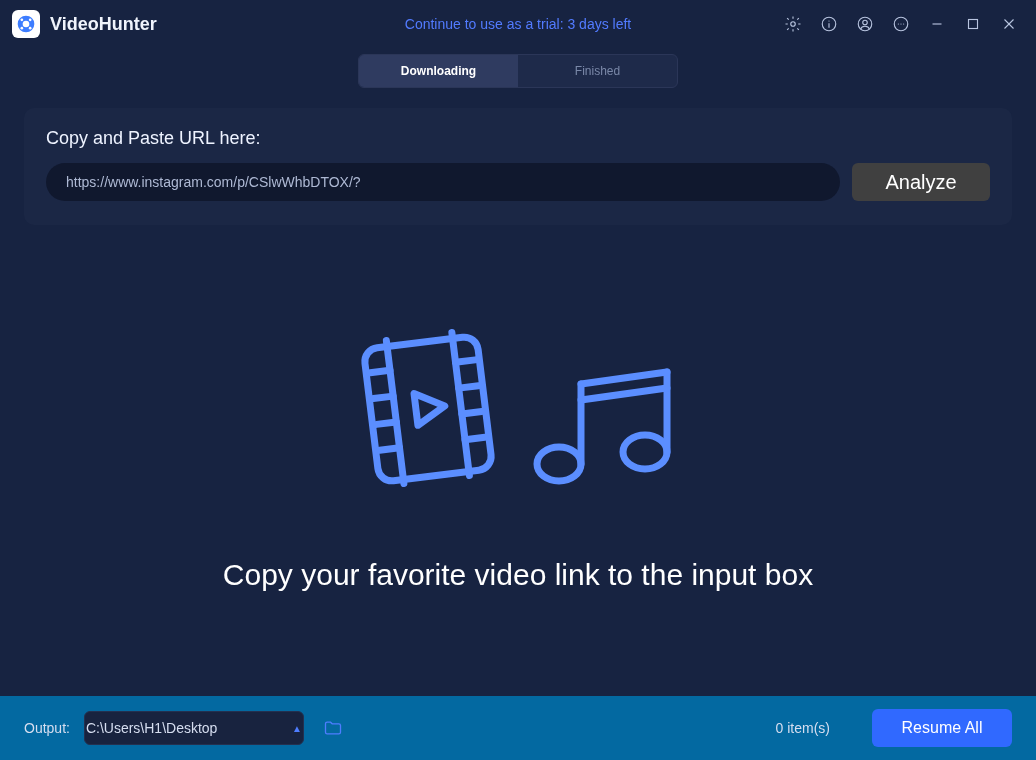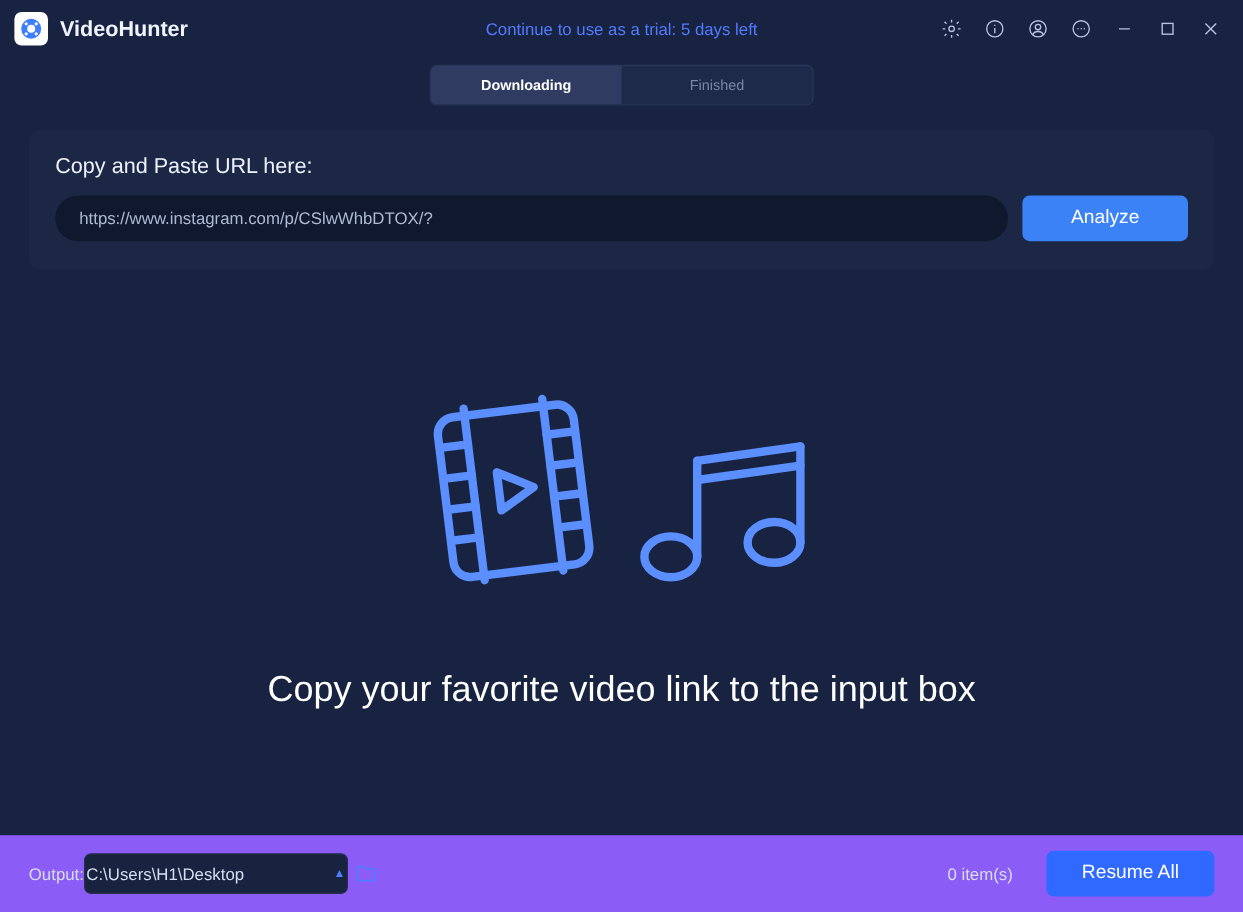--- a/index.html
+++ b/index.html
@@ -50,36 +50,36 @@
   }
   .url-label { font-size: 18px; color: #eef3ff; margin-bottom: 14px; }
   .url-row { display: flex; gap: 12px; align-items: center; }
   .url-input {
     flex: 1; height: 38px; border-radius: 19px; background: #10182e;
     border: none; outline: none; color: #aeb9d4; font-size: 14px;
     padding: 0 20px;
   }
   .analyze-btn {
     width: 138px; height: 38px; border: none; border-radius: 6px;
-    background: #3b82f6; color: #fff; font-size: 16px; cursor: pointer;
+    background: #404040; color: #fff; font-size: 20px; cursor: pointer;
   }
 
   
   .empty-area {
     height: 470px; display: flex; flex-direction: column; align-items: center; justify-content: center; gap: 30px;
   }
   .empty-illustration { display: flex; align-items: flex-end; gap: 20px; margin-bottom: 40px; }
   .empty-illustration svg { stroke: #5b8eff; fill: none; }
   .empty-text { font-size: 30px; color: #ffffff; text-align: center; }
 
   
   .footer {
     position: absolute; bottom: 0; left: 0; right: 0;
-    height: 64px; background: #8b5cf6;
-    display: flex; align-items: center; padding: 0 24px; 
+    height: 64px; background: #0369a1;
+    display: flex; align-items: center; padding: 0 24px; gap: 14px;
   }
   .output-label { font-size: 14px; color: #d6def0; }
   .output-path {
     display: flex; align-items: center; justify-content: space-between;
     width: 220px; height: 34px; background: #18233f; border-radius: 6px;
     padding: 0 1px; color: #d6def0; font-size: 14px; cursor: pointer;
     border: 1px solid #24304f;
   }
   .output-path .caret { color: #4e7dff; font-size: 10px; }
   .folder-btn {
@@ -102,21 +102,21 @@
     <svg viewBox="0 0 24 24">
       <circle cx="12" cy="12" r="10" fill="#3d7dff"></circle>
       <circle cx="12" cy="12" r="4" fill="#fff"></circle>
       <circle cx="7" cy="7" r="1.6" fill="#fff"></circle>
       <circle cx="17" cy="7" r="1.6" fill="#fff"></circle>
       <circle cx="7" cy="17" r="1.6" fill="#fff"></circle>
       <circle cx="17" cy="17" r="1.6" fill="#fff"></circle>
     </svg>
   </div>
   <div class="app-name">VideoHunter</div>
-  <div class="trial-text">Continue to use as a trial: 5 days left</div>
+  <div class="trial-text">Continue to use as a trial: 3 days left</div>
   <div class="window-controls">
     <div class="win-btn">
       <svg viewBox="0 0 24 24">
           <circle cx="12" cy="12" r="3"></circle>
           <path d="M12 2v3M12 19v3M4.2 4.2l2.1 2.1M17.7 17.7l2.1 2.1M2 12h3M19 12h3M4.2 19.8l2.1-2.1M17.7 6.3l2.1-2.1"></path>
         </svg>
     </div>
     <div class="win-btn">
       <svg viewBox="0 0 24 24">
           <circle cx="12" cy="12" r="9"></circle>

